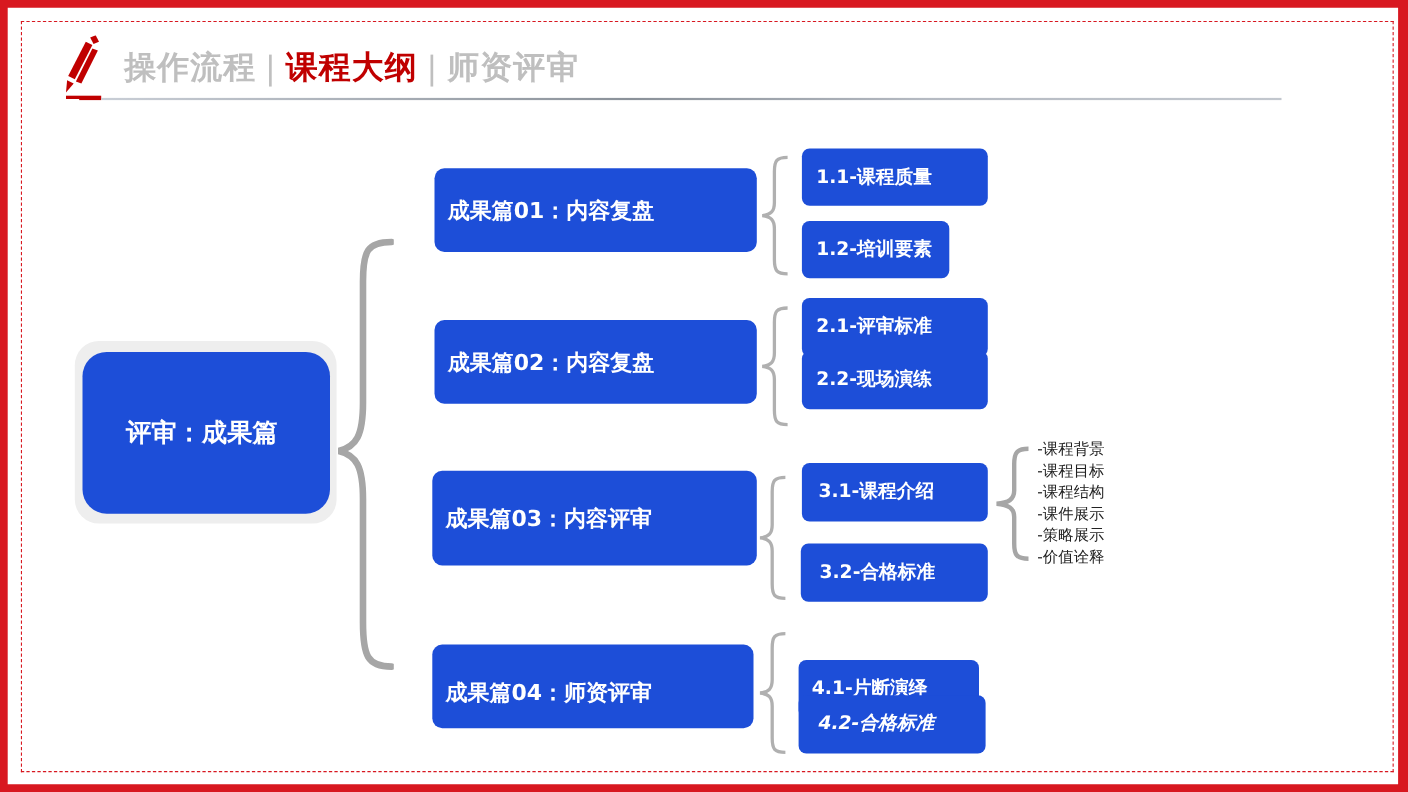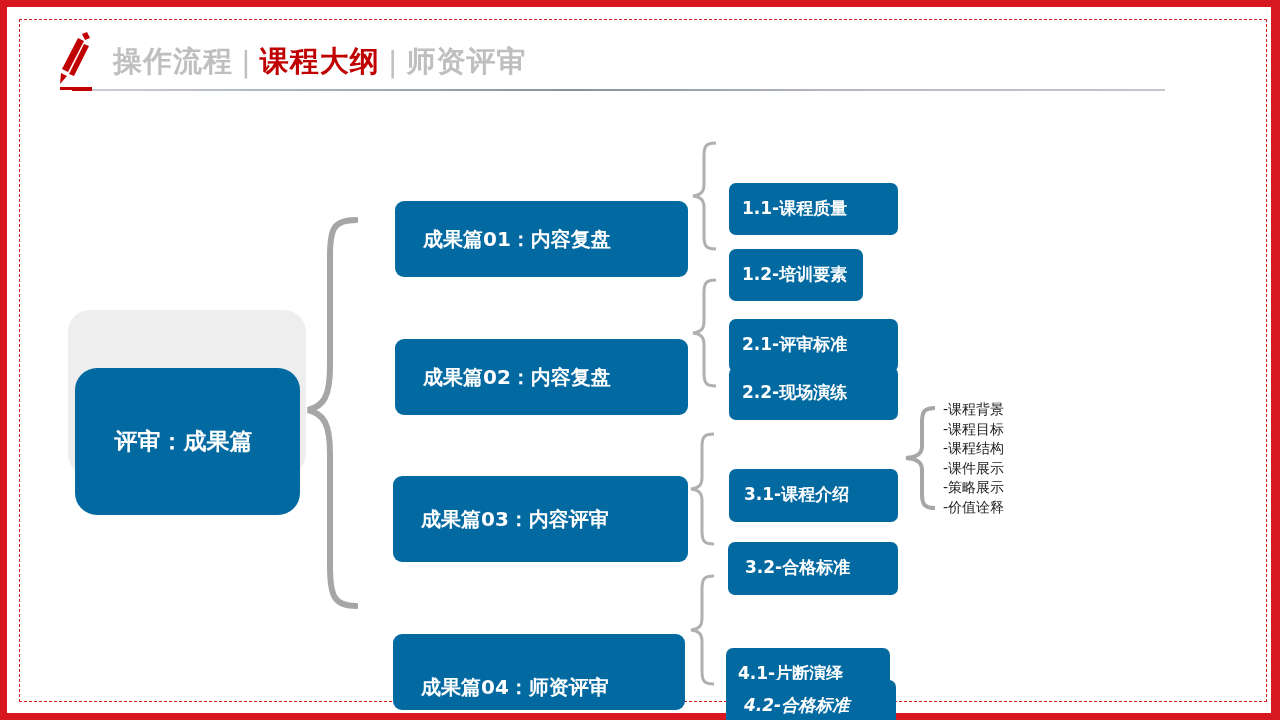--- a/index.html
+++ b/index.html
@@ -9,27 +9,27 @@
            border:7px solid #d81820; border-right-width:9px; }
   .dotted { position:absolute; left:19px; top:19px; width:1248px; height:683px; box-sizing:border-box;
             border:1px dashed #d81820; }
   .title-row { position:absolute; left:113px; top:42px; height:40px; display:flex; align-items:center;
                font-size:29px; font-weight:bold; letter-spacing:1px; white-space:nowrap; }
   .title-row .muted { color:#bfbfbf; }
   .title-row .active { color:#c00000; }
   .title-row .sep { color:#bfbfbf; margin:0 8px; font-weight:normal; }
   .pencil { position:absolute; left:56px; top:32px; width:40px; height:60px; }
   .underline { position:absolute; top:89px; height:2px; }
-  .box { position:absolute; background:#0369a1; border-radius:10px; color:#ffffff; font-weight:bold;
-         display:flex; align-items:center; box-sizing:border-box; white-space:nowrap;margin-top:48px; }
+  .box { position:absolute; background:#1d4ed8; border-radius:10px; color:#ffffff; font-weight:bold;
+         display:flex; align-items:center; box-sizing:border-box; white-space:nowrap; }
   .root-halo { position:absolute; left:68px; top:310px; width:238px; height:166px; background:#eeeeee;
                border-radius:22px; }
   .root { left:75px; top:320px; width:225px; height:147px; border-radius:22px; font-size:23px;
           justify-content:center; padding-right:8px; }
-  .l1 { font-size:20px; padding-left:28px; border-radius:9px; }
+  .l1 { font-size:20px; padding-left:12px; border-radius:9px; }
   .l2 { font-size:17px; padding-left:13px; border-radius:7px; align-items:flex-start; padding-top:14px; }
   .brace { position:absolute; }
   .sublist { position:absolute; left:943px; top:400px; font-size:14px; line-height:19.5px; color:#222222;
              font-family:"DejaVu Sans",sans-serif; }
   .sublist div { white-space:nowrap; }
 </style>
 </head>
 <body>
 
 <div class="frame"></div>
@@ -66,21 +66,21 @@
 
 <div class="box l1" style="left:395px;top:153px;width:293px;height:76px;">
   <span>成果篇01：内容复盘</span>
 </div>
 <div class="box l1" style="left:395px;top:291px;width:293px;height:76px;">
   <span>成果篇02：内容复盘</span>
 </div>
 <div class="box l1" style="left:393px;top:428px;width:295px;height:86px;align-items:flex-start;padding-top:30px;">
   <span>成果篇03：内容评审</span>
 </div>
-<div class="box l1" style="left:393px;top:586px;width:292px;height:76px;align-items:center;padding-top:30px;">
+<div class="box l1" style="left:393px;top:586px;width:292px;height:76px;align-items:flex-start;padding-top:30px;">
   <span>成果篇04：师资评审</span>
 </div>
 
 <svg class="brace" style="left:690px;top:140px;" width="28" height="112" viewBox="0 0 28 112">
   <path d="M26,3 C16,3 14,6 14,16 L14,44 C14,52 11,55 3,56 C11,57 14,60 14,68 L14,96 C14,106 16,109 26,109" fill="none" stroke="#b0b0b0" stroke-width="3"></path>
 </svg>
 <svg class="brace" style="left:690px;top:277px;" width="28" height="112" viewBox="0 0 28 112">
   <path d="M26,3 C16,3 14,6 14,16 L14,44 C14,52 11,55 3,56 C11,57 14,60 14,68 L14,96 C14,106 16,109 26,109" fill="none" stroke="#b0b0b0" stroke-width="3"></path>
 </svg>
 <svg class="brace" style="left:688px;top:431px;" width="28" height="116" viewBox="0 0 28 116">

